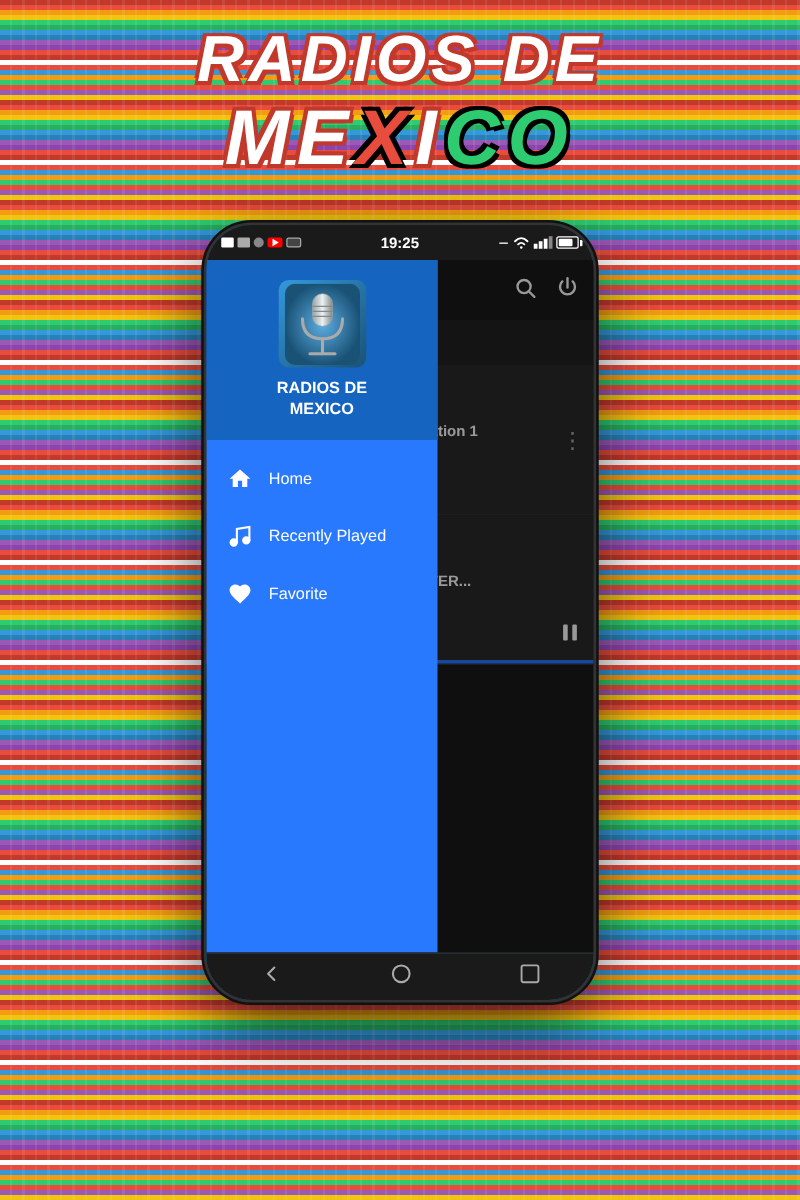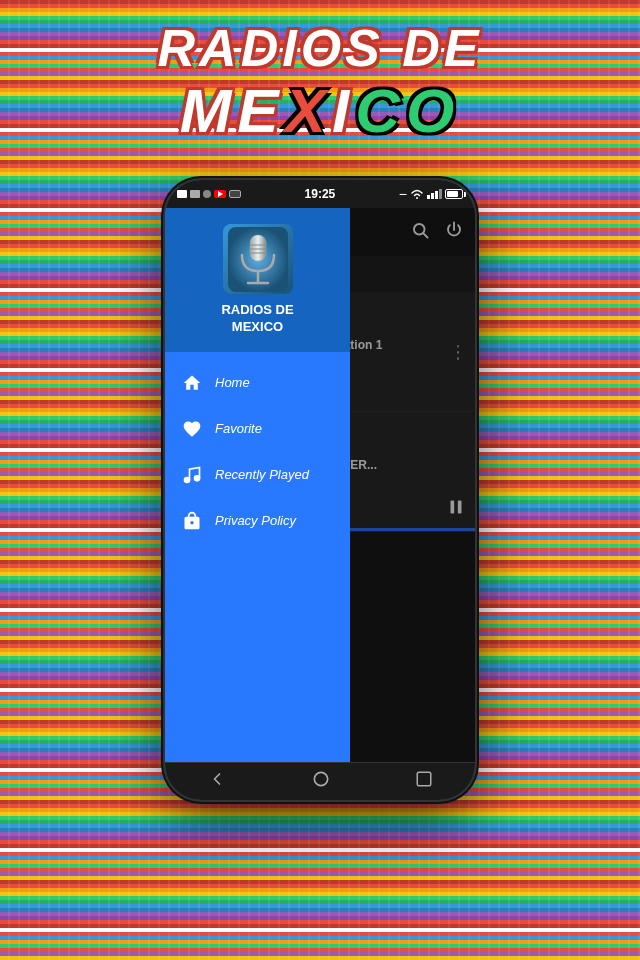--- a/index.html
+++ b/index.html
@@ -435,21 +435,20 @@
       display: flex;
       align-items: center;
       justify-content: center;
       color: #fff;
       font-size: 16px;
     }
     .drawer-item-label {
       color: #fff;
       font-size: 13px;
       font-weight: 500;
-      font-style: italic;
     }
 
     
     .phone-bottom {
       height: 38px;
       background: #1a1a1a;
       display: flex;
       align-items: center;
       justify-content: space-around;
       border-top: 1px solid #333;
@@ -643,46 +642,38 @@
           <div class="drawer-item-icon">
             <svg width="20" height="20" viewBox="0 0 24 24" fill="white">
               <path d="M10 20v-6h4v6h5v-8h3L12 3 2 12h3v8z"></path>
             </svg>
           </div>
           <div class="drawer-item-label">Home</div>
         </div>
 
         <div class="drawer-item">
           <div class="drawer-item-icon">
-            <svg width="20" height="20" viewBox="0 0 24 24" fill="white">
-              <path d="M12 21.35l-1.45-1.32C5.4 15.36 2 12.28 2 8.5 2 5.42 4.42 3 7.5 3c1.74 0 3.41.81 4.5 2.09C13.09 3.81 14.76 3 16.5 3 19.58 3 22 5.42 22 8.5c0 3.78-3.4 6.86-8.55 11.54L12 21.35z"></path>
-            </svg>
-          </div>
-          <div class="drawer-item-label">Favorite</div>
-        </div>
-
-        <div class="drawer-item">
-          <div class="drawer-item-icon">
             <svg width="20" height="20" viewBox="0 0 24 24" fill="none" stroke="white" stroke-width="2" stroke-linecap="round">
               <path d="M9 18V5l12-2v13"></path>
               <circle cx="6" cy="18" r="3" fill="white"></circle>
               <circle cx="18" cy="16" r="3" fill="white"></circle>
             </svg>
           </div>
           <div class="drawer-item-label">Recently Played</div>
         </div>
 
         <div class="drawer-item">
           <div class="drawer-item-icon">
             <svg width="20" height="20" viewBox="0 0 24 24" fill="white">
-              <path d="M12 1C9.24 1 7 3.24 7 6v1H5c-1.1 0-2 .9-2 2v11c0 1.1.9 2 2 2h14c1.1 0 2-.9 2-2V9c0-1.1-.9-2-2-2h-2V6c0-2.76-2.24-5-5-5zm0 2c1.65 0 3 1.35 3 3v1H9V6c0-1.65 1.35-3 3-3zm0 9c1.1 0 2 .9 2 2s-.9 2-2 2-2-.9-2-2 .9-2 2-2z"></path>
+              <path d="M12 21.35l-1.45-1.32C5.4 15.36 2 12.28 2 8.5 2 5.42 4.42 3 7.5 3c1.74 0 3.41.81 4.5 2.09C13.09 3.81 14.76 3 16.5 3 19.58 3 22 5.42 22 8.5c0 3.78-3.4 6.86-8.55 11.54L12 21.35z"></path>
             </svg>
           </div>
-          <div class="drawer-item-label">Privacy Policy</div>
+          <div class="drawer-item-label">Favorite</div>
         </div>
+
 
       </div>
     </div>
   </div>
 
   <div class="phone-bottom">
     <div class="nav-btn">
       <svg width="20" height="20" viewBox="0 0 24 24" fill="none" stroke="#aaa" stroke-width="2" stroke-linecap="round" stroke-linejoin="round">
         <polyline points="15,18 9,12 15,6"></polyline>
       </svg>

